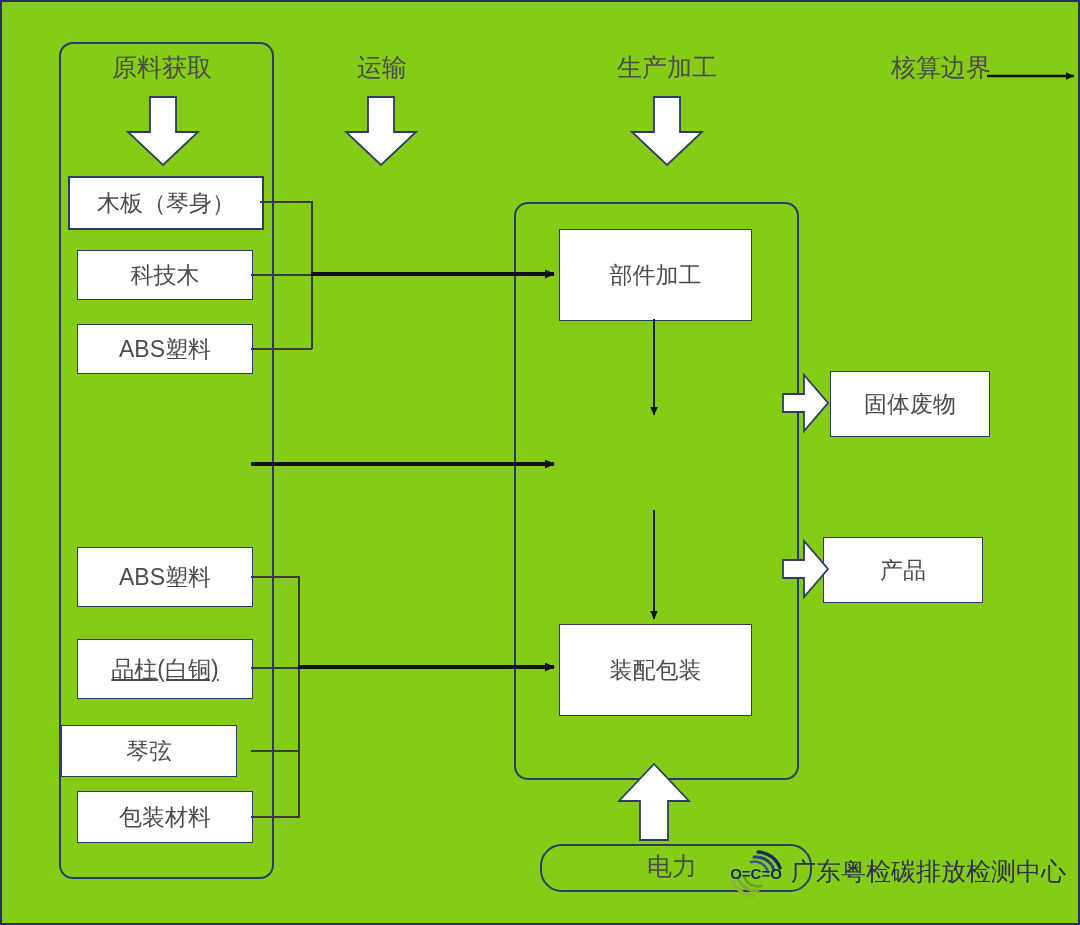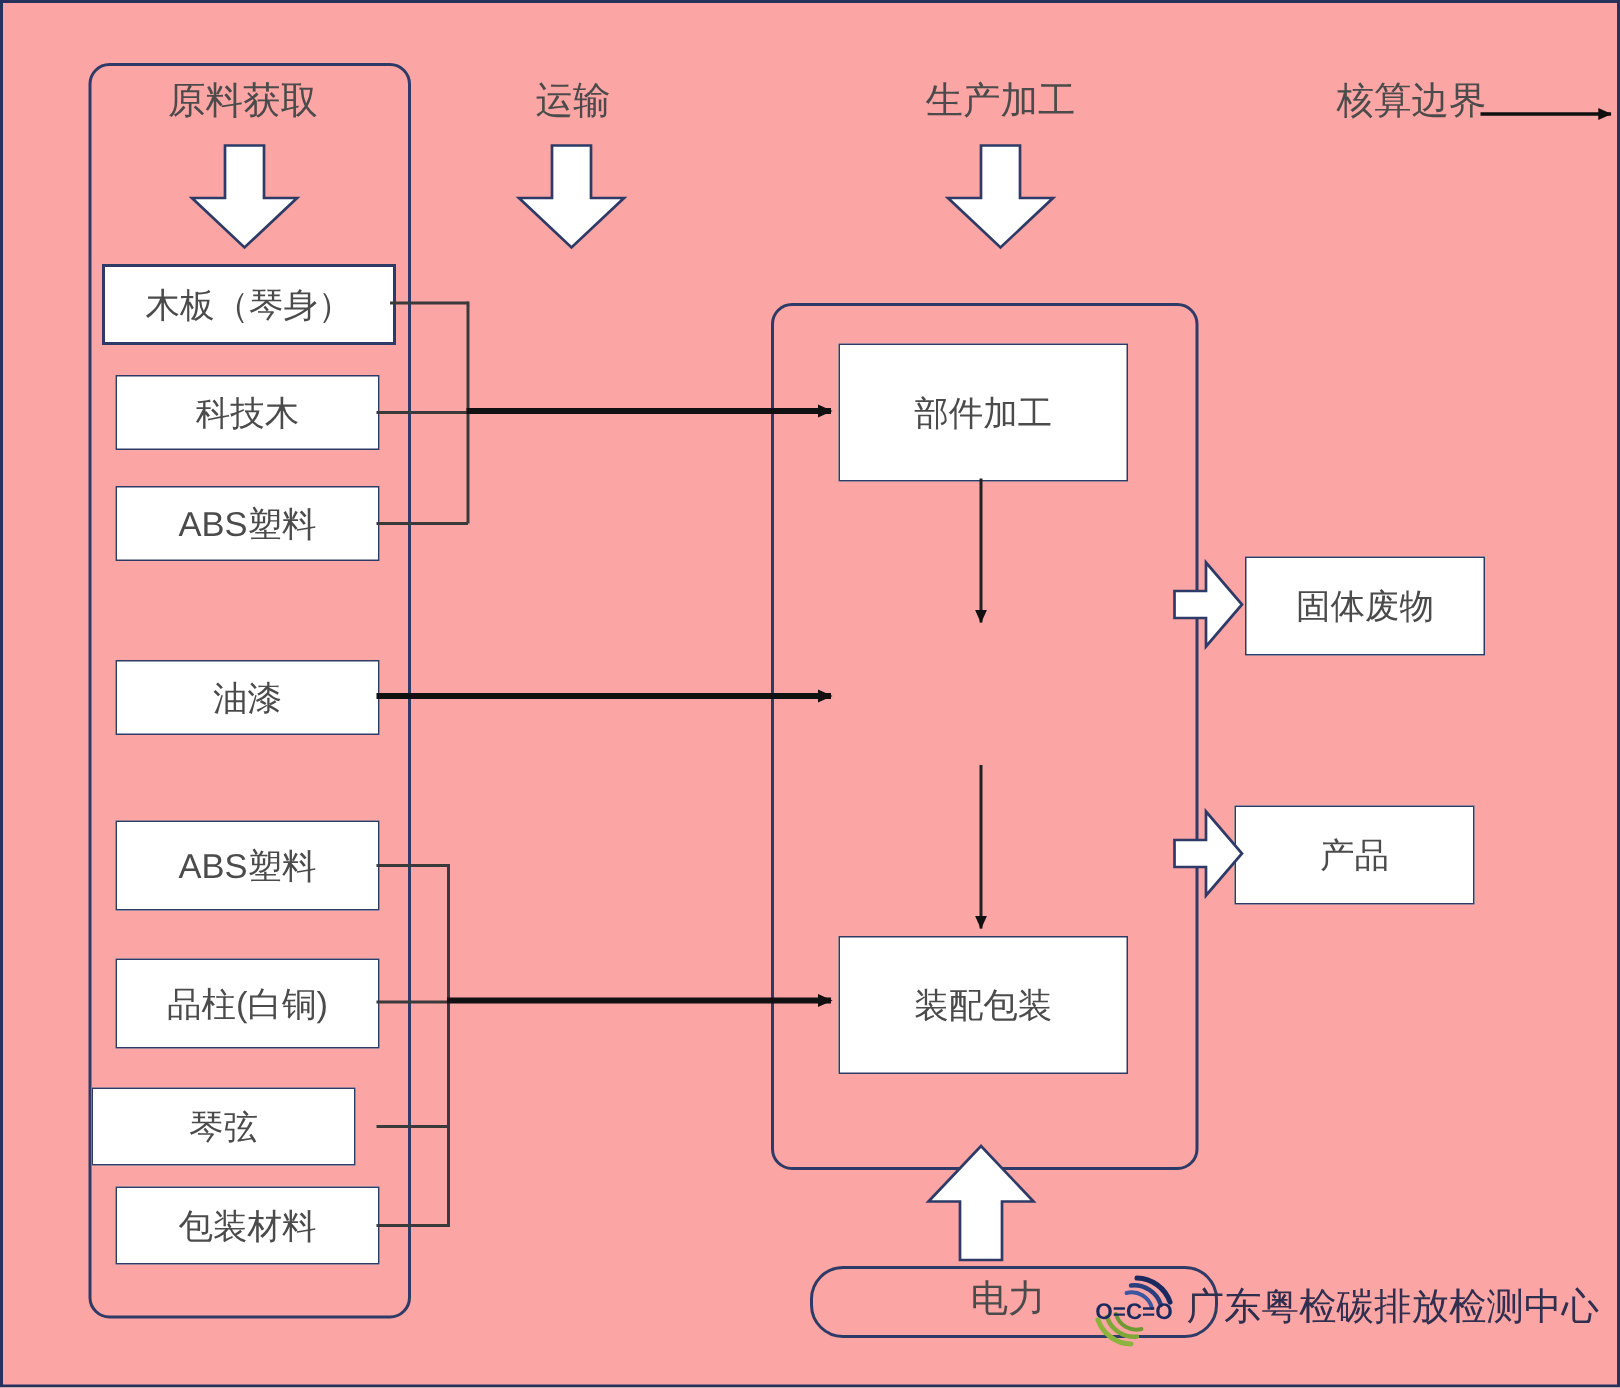--- a/index.html
+++ b/index.html
@@ -1,17 +1,17 @@
 <!DOCTYPE html>
 <html><head>
 <meta charset="utf-8">
 <style>
   html,body{margin:0;padding:0;background:#ffffff;}
   body{font-family:"Liberation Sans","DejaVu Sans",sans-serif;}
-  #page{position:relative;width:1080px;height:925px;background:#fca5a5;
+  #page{position:relative;width:1080px;height:925px;background:#84cc16;
         box-sizing:border-box;border:2px solid #26315c;overflow:hidden;}
   
   .panel{position:absolute;border:2px solid #2e3b66;border-radius:14px;background:transparent;}
   
   .node{position:absolute;border:1.6px solid #2e3b66;background:#ffffff;
         display:flex;align-items:center;justify-content:center;
         color:#4b4b4b;font-size:23px;line-height:1;white-space:nowrap;}
   .node.strong{border-width:2px;}
   .stage-label{position:absolute;color:#4b4b4b;font-size:25px;white-space:nowrap;
         text-align:center;line-height:1;}
@@ -40,28 +40,25 @@
   <div class="node strong" style="left:66px;top:174px;width:192px;height:50px;">
     <span class="txt">木板（琴身）</span>
   </div>
   <div class="node" style="left:75px;top:248px;width:174px;height:48px;">
     <span class="txt">科技木</span>
   </div>
   <div class="node" style="left:75px;top:322px;width:174px;height:48px;">
     <span class="txt">ABS塑料</span>
   </div>
 
-  <div class="node" style="left:75px;top:438px;width:174px;height:48px;">
-    <span class="txt">油漆</span>
-  </div>
 
   <div class="node" style="left:75px;top:545px;width:174px;height:58px;">
     <span class="txt">ABS塑料</span>
   </div>
-  <div class="node" style="left:75px;top:637px;width:174px;height:58px;">
+  <div class="node" style="left:75px;top:637px;width:174px;height:58px;text-decoration:underline;">
     <span class="txt">品柱(白铜)</span>
   </div>
   <div class="node" style="left:59px;top:723px;width:174px;height:50px;">
     <span class="txt">琴弦</span>
   </div>
   <div class="node" style="left:75px;top:789px;width:174px;height:50px;">
     <span class="txt">包装材料</span>
   </div>
 
   <div class="node" style="left:557px;top:227px;width:191px;height:90px;">

